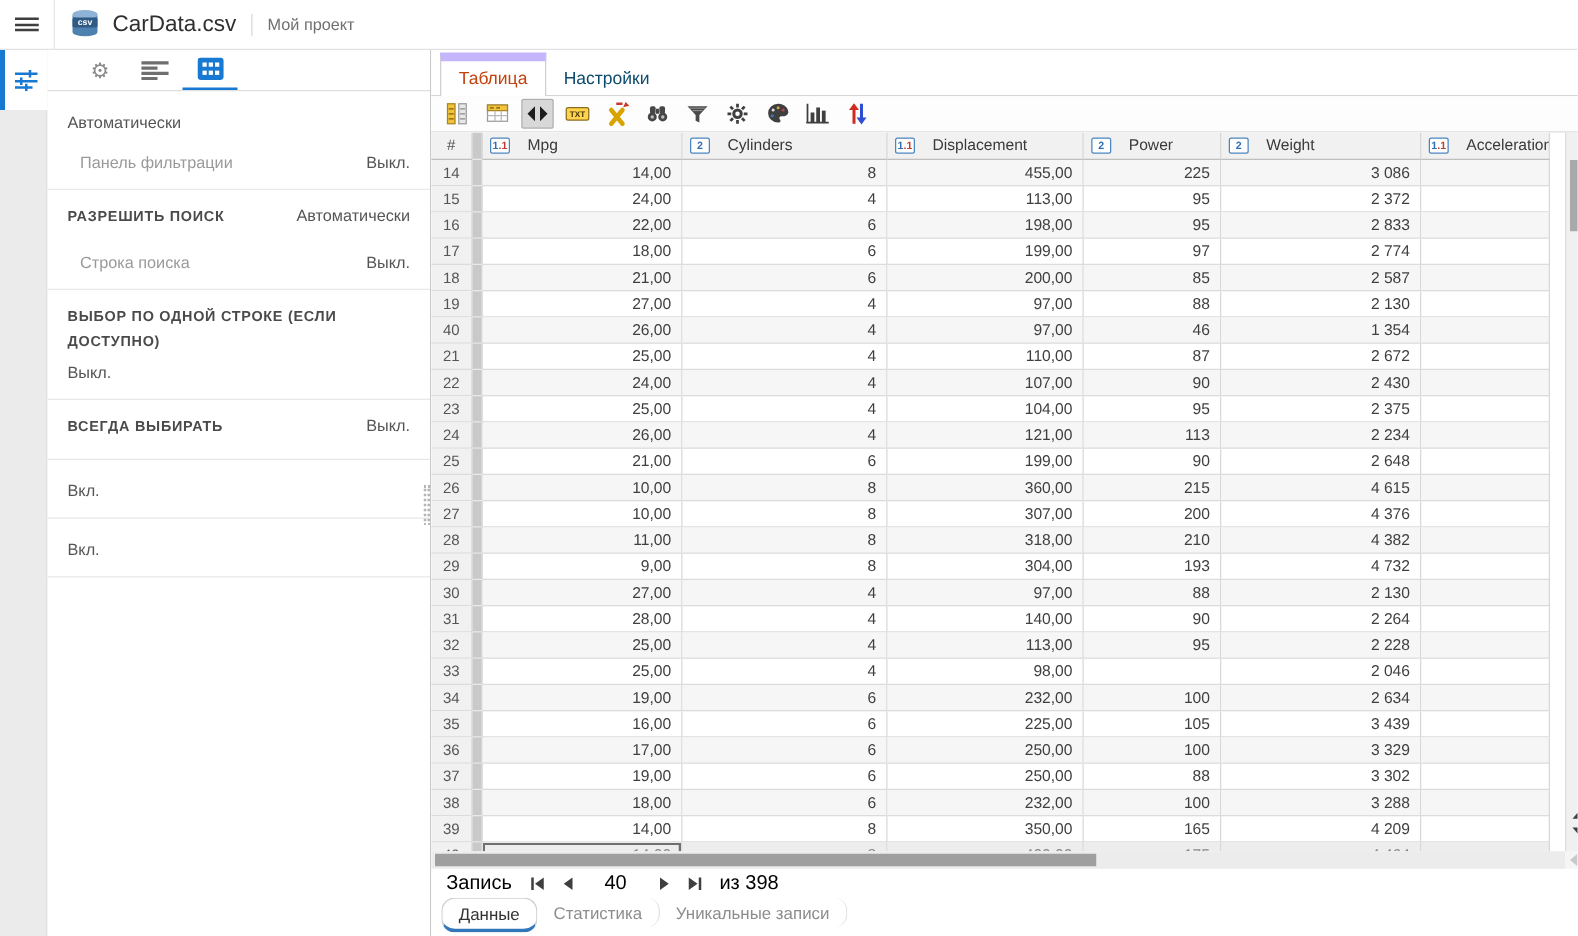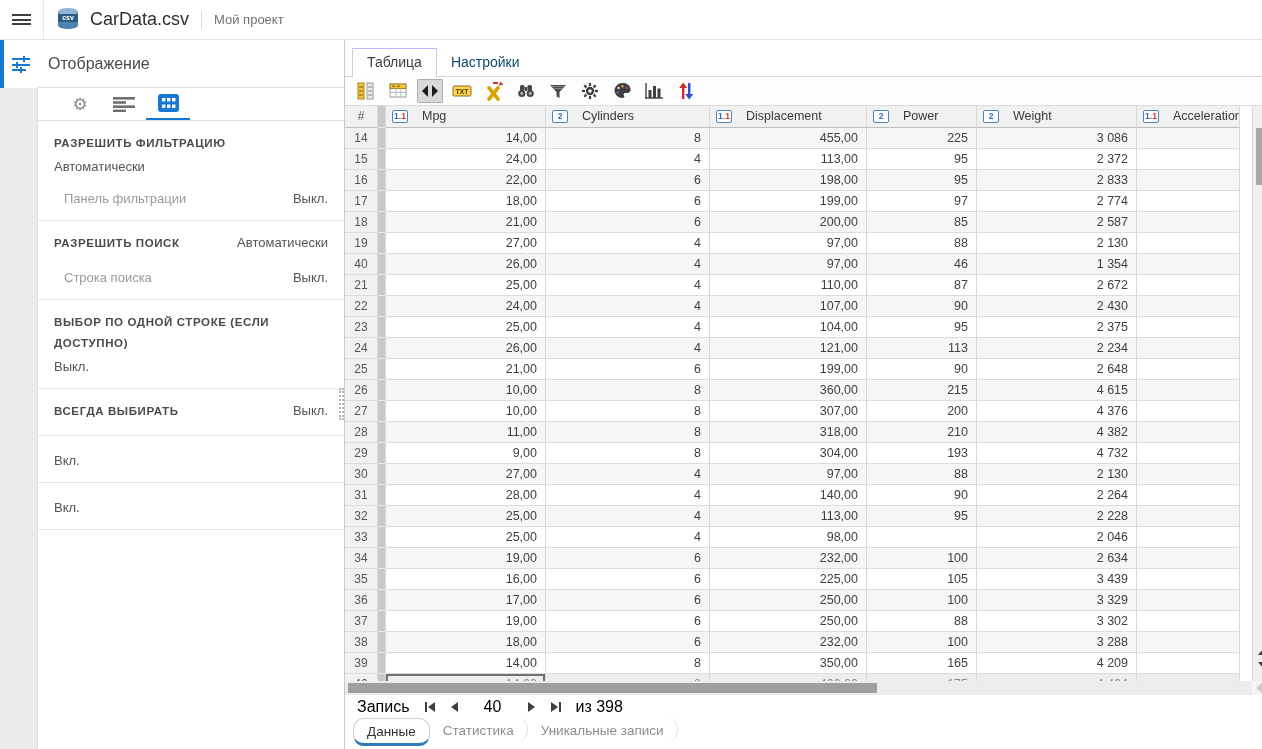--- a/index.html
+++ b/index.html
@@ -41,21 +41,21 @@
   .g-sub .lab{color:#9a9a9a;}
   .g-sub .val{color:#555;}
   .splitter{position:absolute;left:339px;top:388px;width:5px;height:32px;cursor:col-resize;
             border-left:2px dotted #b5b5b5;border-right:2px dotted #b5b5b5;}
 
   
   .main{position:absolute;left:345px;top:40px;right:0;bottom:0;background:#fff;}
   .tabbar{position:absolute;left:0;top:0;right:0;height:37px;border-bottom:1px solid #d4d4d4;
           display:flex;align-items:flex-end;padding-left:7px;}
   .mtab{padding:5px 14px 6px 14px;font-size:14px;color:#0c4a6e;cursor:pointer;position:relative;}
-  .mtab.active{background:#fff;color:#404040;border:1px solid #cfcfcf;border-top:1px solid #c4b5fd;
+  .mtab.active{background:#fff;color:#c2410c;border:1px solid #cfcfcf;border-top:7px solid #c4b5fd;
                border-bottom:none;margin-bottom:-1px;padding-bottom:7px;}
   .toolbar{position:absolute;left:0;top:37px;right:0;height:29px;border-bottom:1px solid #dcdcdc;
            display:flex;align-items:center;padding-left:8px;gap:6px;background:#fdfdfd;}
   .tbtn{width:26px;height:24px;display:flex;align-items:center;justify-content:center;cursor:pointer;border-radius:2px;}
   .tbtn.pressed{background:#d8d8d8;box-shadow:inset 0 0 0 1px #aeaeae;}
 
   
   .tblview{position:absolute;left:0;top:66px;width:895px;height:575px;overflow:hidden;background:#fff;}
   .tr{display:grid;grid-template-columns:33px 8px 160px 164px 157px 110px 160px minmax(0,1fr);
       height:21px;line-height:20px;}
@@ -132,21 +132,20 @@
           <line x1="1" y1="10" x2="19" y2="10"></line>
             <line x1="6" y1="7" x2="6" y2="13"></line>
           <line x1="1" y1="15" x2="15" y2="15"></line>
             <line x1="10" y1="12" x2="10" y2="18"></line>
         </g>
       </svg>
     </div>
   </div>
 
   <div class="sidepanel">
-    <div class="side-head">Отображение</div>
 
     <div class="side-tabs">
       <div class="stab">
         <span class="gear-glyph">⚙</span>
       </div>
       <div class="stab">
         <svg width="22" height="16" viewBox="0 0 22 16">
           <g fill="#6f6f6f">
             <rect x="0" y="1" width="22" height="2.6"></rect>
               <rect x="0" y="5.2" width="13" height="2.6"></rect>
@@ -164,21 +163,20 @@
               <rect x="14" y="4" width="3.4" height="3.4"></rect>
             <rect x="4" y="10.5" width="3.4" height="3.4"></rect>
               <rect x="9" y="10.5" width="3.4" height="3.4"></rect>
               <rect x="14" y="10.5" width="3.4" height="3.4"></rect>
           </g>
         </svg>
       </div>
     </div>
 
     <div class="group">
-      <div class="g-title">РАЗРЕШИТЬ ФИЛЬТРАЦИЮ</div>
       <div class="g-value">Автоматически</div>
       <div class="g-sub">
         <span class="lab">Панель фильтрации</span>
         <span class="val">Выкл.</span>
       </div>
     </div>
 
     <div class="group">
       <div class="g-row">
         <span class="g-title">РАЗРЕШИТЬ ПОИСК</span>

